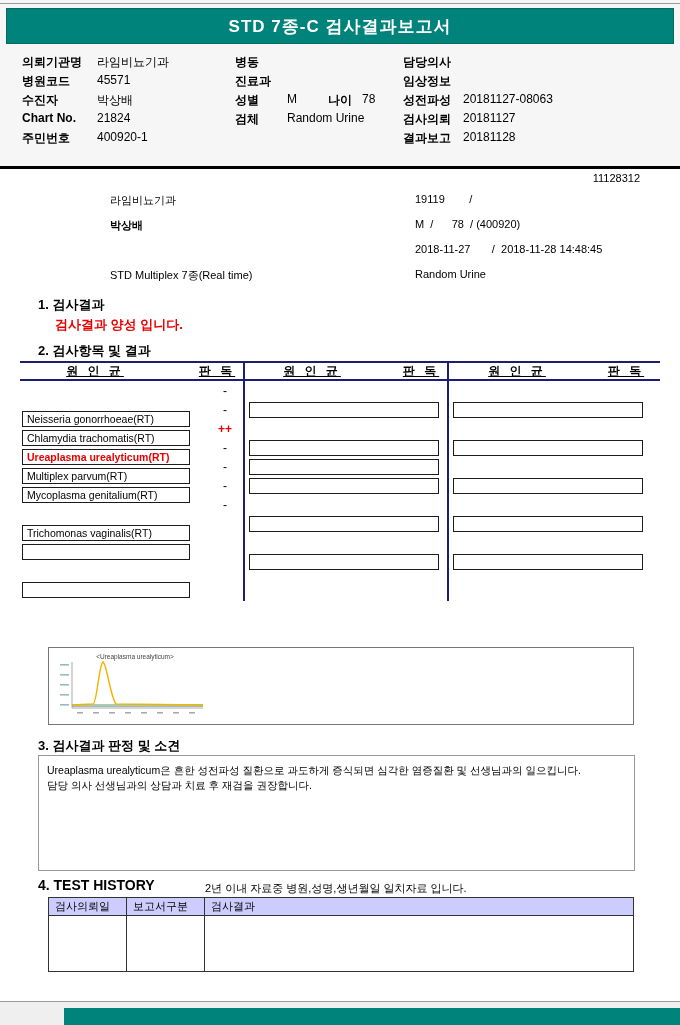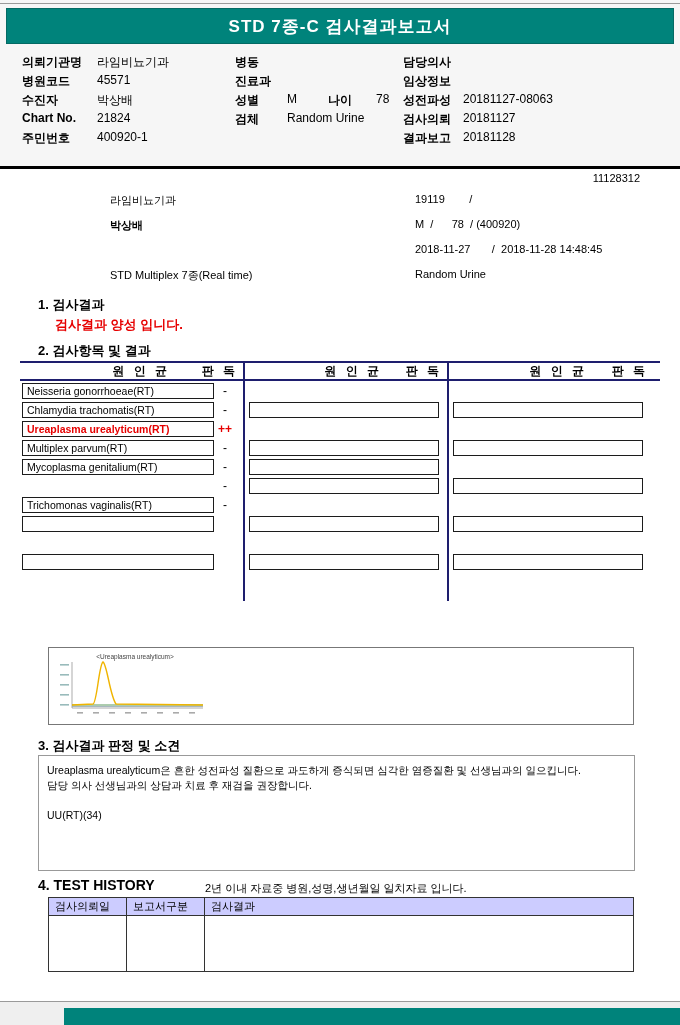--- a/index.html
+++ b/index.html
@@ -22,25 +22,25 @@
   .docnum { position:absolute; left:540px; top:172px; width:100px; text-align:right; font-size:11px; }
 
   .ov { position:absolute; font-size:11px; white-space:pre; }
   .ov.b { font-weight:bold; }
 
   .h1 { position:absolute; font-size:13px; font-weight:bold; }
   .result-pos { position:absolute; font-size:13px; font-weight:bold; color:#e60000; }
 
   .hrule { position:absolute; height:2px; background:#1e1e6e; }
   .vrule { position:absolute; width:2px; background:#1e1e6e; }
-  .th1 { position:absolute; top:363px; font-size:12px; font-weight:bold; letter-spacing:3px; text-align:right; white-space:pre; }
+  .th1 { position:absolute; top:363px; font-size:12px; font-weight:bold; letter-spacing:3px; text-align:center; white-space:pre;text-decoration:underline; }
 
   .obox { position:absolute; height:16px; border:1px solid #1c1c1c; background:#fff;
           font-size:10.5px; line-height:13px; padding:1px 0 0 4px; white-space:nowrap; overflow:hidden; }
-  .g1 { left:22px;  width:192px; }
+  .g1 { left:22px;  width:168px;margin-top:28px; }
   .g2 { left:249px; width:190px; }
   .g3 { left:453px; width:190px; }
   .oread { position:absolute; left:212px; width:26px; text-align:center; font-size:12px; line-height:16px; }
   .pos { color:#e60000; font-weight:bold; }
 
   .chartbox { position:absolute; left:48px; top:647px; width:586px; height:78px; border:1px solid #777; background:#fff; }
   .chartbox svg { position:absolute; left:6px; top:2px; }
 
   .cbox { position:absolute; left:38px; top:755px; width:597px; height:116px; border:1px solid #999;
           padding:7px 8px; font-size:10.5px; background:#fff; }
@@ -79,21 +79,21 @@
   <span class="lb" style="left:22px;top:130px">주민번호</span>
   <span class="vl" style="left:97px;top:130px">400920-1</span>
 
   <span class="lb" style="left:235px;top:54px">병동</span>
   <span class="vl" style="left:287px;top:54px"></span>
   <span class="lb" style="left:235px;top:73px">진료과</span>
   <span class="vl" style="left:287px;top:73px"></span>
   <span class="lb" style="left:235px;top:92px">성별</span>
   <span class="vl" style="left:287px;top:92px">M</span>
   <span class="lb" style="left:328px;top:92px">나이</span>
-  <span class="vl" style="left:376px;top:92px">78</span>
+  <span class="vl" style="left:362px;top:92px">78</span>
   <span class="lb" style="left:235px;top:111px">검체</span>
   <span class="vl" style="left:287px;top:111px">Random Urine</span>
 
   <span class="lb" style="left:403px;top:54px">담당의사</span>
   <span class="vl" style="left:463px;top:54px"></span>
   <span class="lb" style="left:403px;top:73px">임상정보</span>
   <span class="vl" style="left:463px;top:73px"></span>
   <span class="lb" style="left:403px;top:92px">성전파성</span>
   <span class="vl" style="left:463px;top:92px">20181127-08063</span>
   <span class="lb" style="left:403px;top:111px">검사의뢰</span>
@@ -180,21 +180,20 @@
       <line x1="17" y1="56.5" x2="148" y2="56.5" stroke="#90a4ae" stroke-width="0.8"></line>
       <path d="M17,55 L38,54 C42,53 44,14 48,12 C52,14 55,46 61,54 L148,55" stroke="#f0b400" stroke-width="1.4" fill="none"></path>
     </svg>
   </div>
 
   <div class="h1" style="left:38px;top:737px">3. 검사결과 판정 및 소견</div>
   <div class="cbox">
     <div class="cl">Ureaplasma urealyticum은 흔한 성전파성 질환으로 과도하게 증식되면 심각한 염증질환 및 선생님과의 일으킵니다.</div>
     <div class="cl">담당 의사 선생님과의 상담과 치료 후 재검을 권장합니다.</div>
     <div class="cl"></div>
-    <div class="cl">UU(RT)(34)</div>
   </div>
 
   <div class="h4">4. TEST HISTORY</div>
   <div class="note4">2년 이내 자료중 병원,성명,생년월일 일치자료 입니다.</div>
   <table class="history">
     <colgroup>
         <col style="width:78px">
         <col style="width:78px">
         <col>
       </colgroup>

